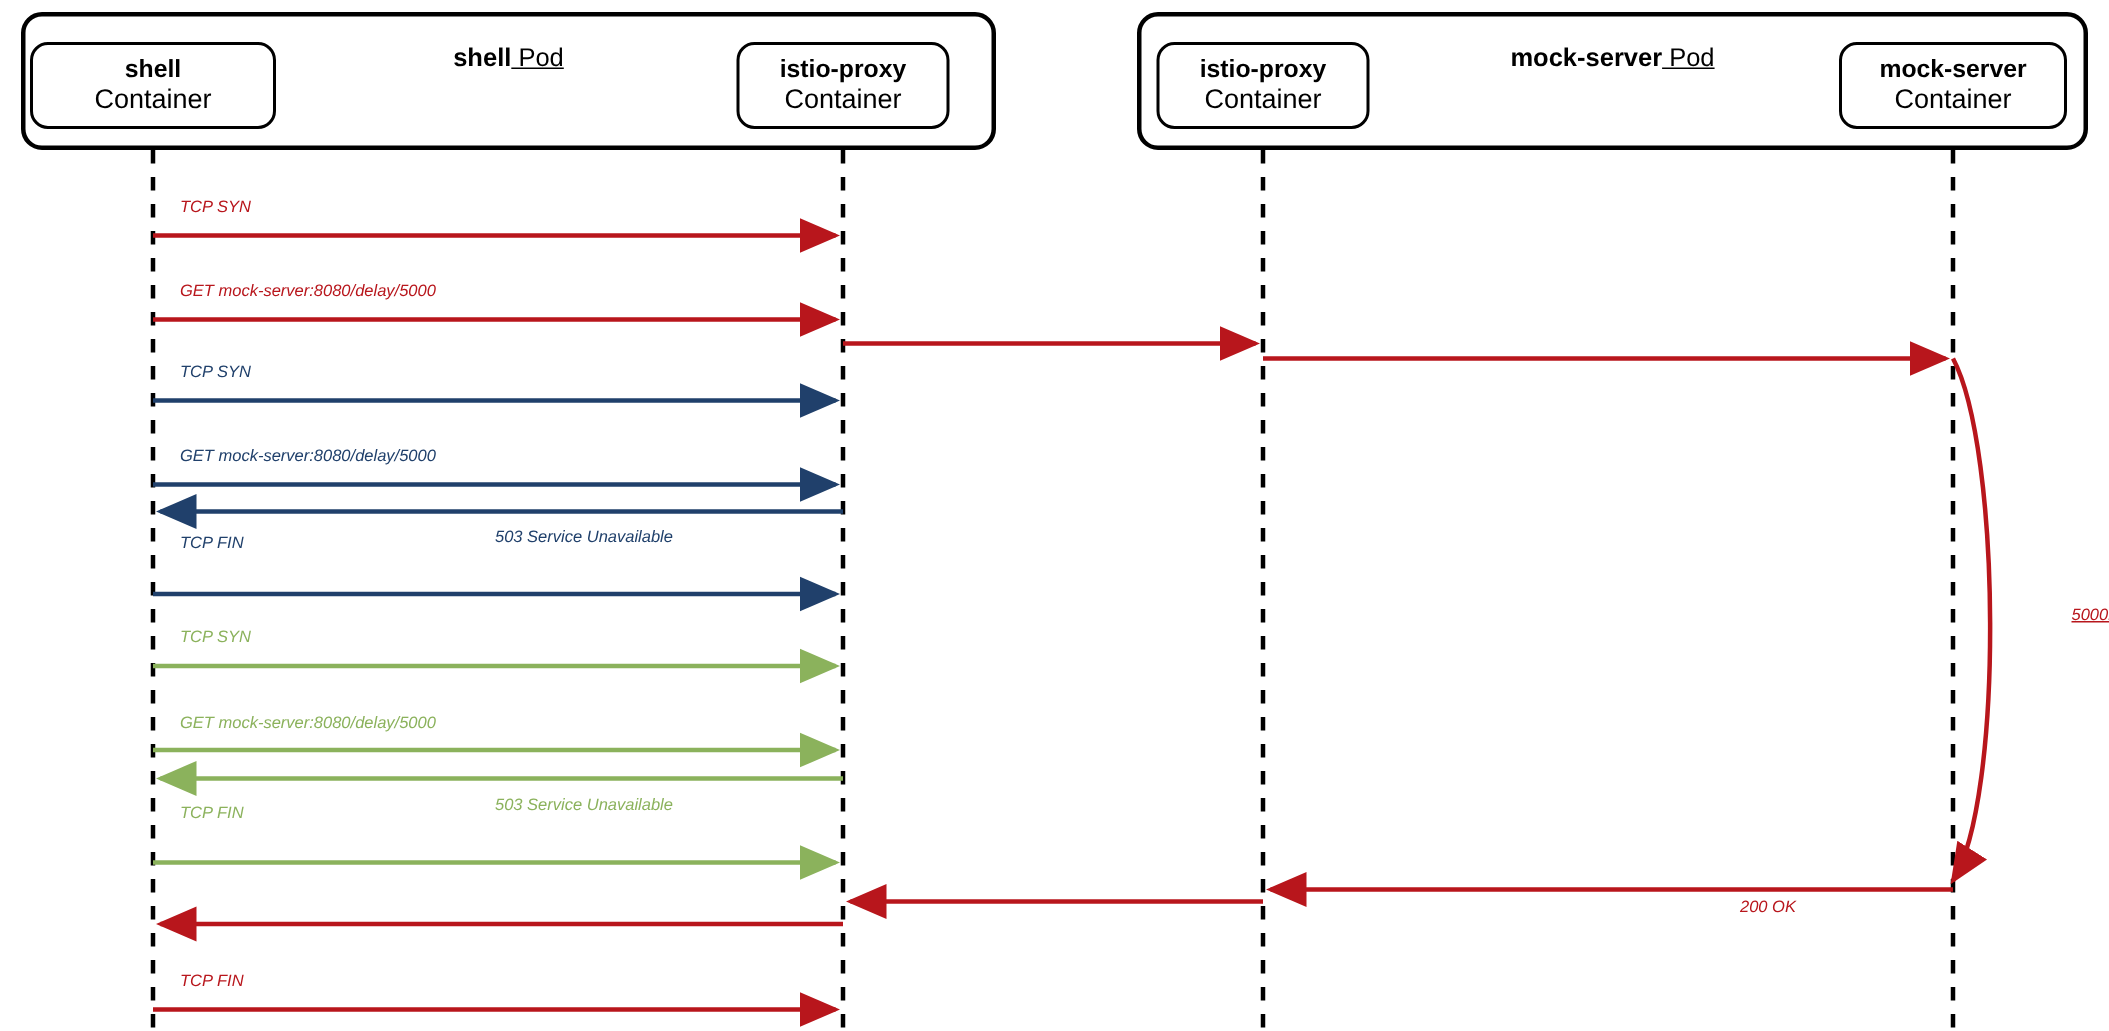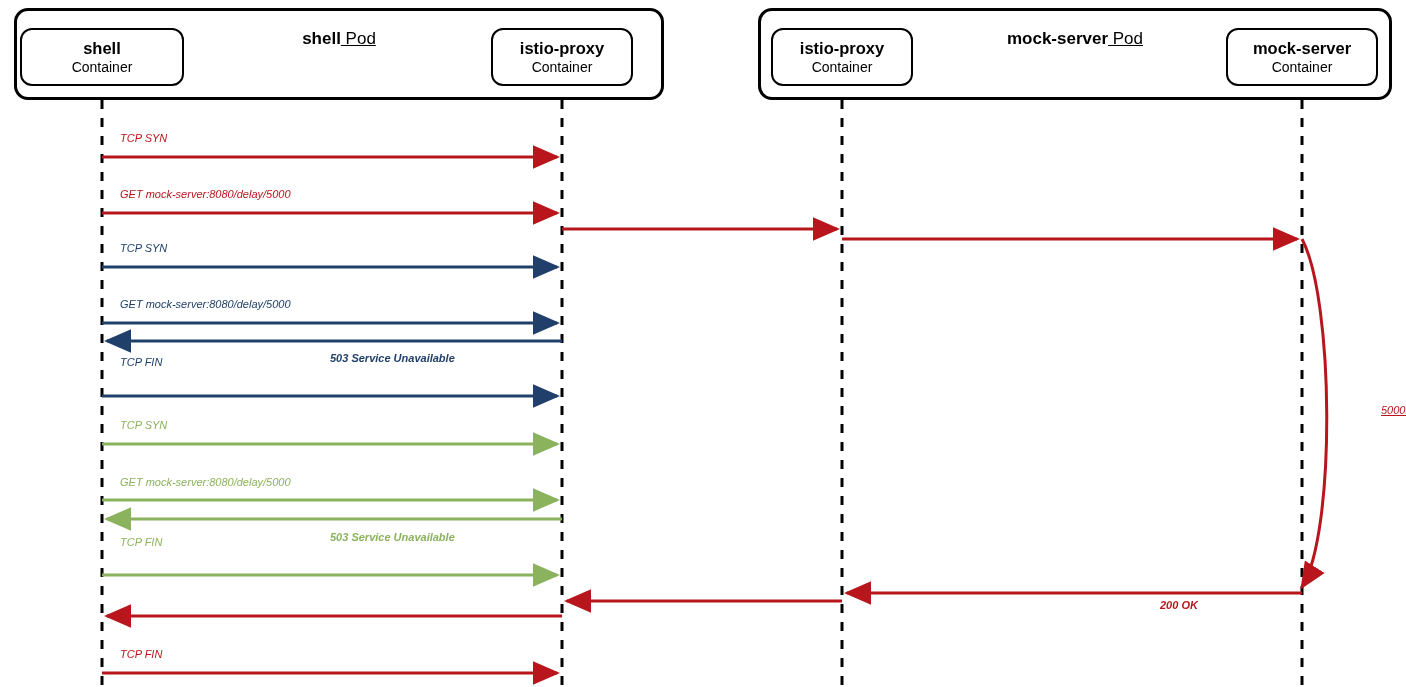--- a/index.html
+++ b/index.html
@@ -12,28 +12,28 @@
   .pod{position:absolute;border:3px solid #000;border-radius:14px;background:#fff;box-sizing:border-box;}
   .pod-title{position:absolute;top:18px;left:0;width:100%;text-align:center;font-size:17px;color:#000;}
   .pod-title b{font-weight:bold;}
   .pod-title .plain{font-weight:normal;text-decoration:underline;}
 
   
   .cbox{position:absolute;border:2.5px solid #000;border-radius:12px;background:#fff;
         box-sizing:border-box;display:flex;flex-direction:column;align-items:center;
         justify-content:center;line-height:1.22;}
   .cbox .cname{font-weight:bold;font-size:16.5px;color:#000;white-space:nowrap;}
-  .cbox .ctype{font-weight:normal;font-size:14px;color:#000;white-space:nowrap;}
+  .cbox .ctype{font-weight:normal;font-size:18px;color:#000;white-space:nowrap;}
 
   
   .msg{position:absolute;font-style:italic;font-size:11px;white-space:nowrap;line-height:1;}
   .msg.red{color:#B8161C;}
   .msg.blue{color:#20406B;}
   .msg.green{color:#8BB25C;}
-  .msg.ralign{text-align:right;font-weight:bold;}
+  .msg.ralign{text-align:right;}
 </style>
 </head>
 <body>
 
 <div id="canvas">
 
   <svg id="svg" viewBox="0 0 1406 687" xmlns="http://www.w3.org/2000/svg">
     <defs>
       <marker id="ah-red" markerWidth="9" markerHeight="9" refX="8" refY="4.5" orient="auto" markerUnits="strokeWidth">
         <path d="M0,0.6 L9,4.5 L0,8.4 z" fill="#B8161C"></path>

